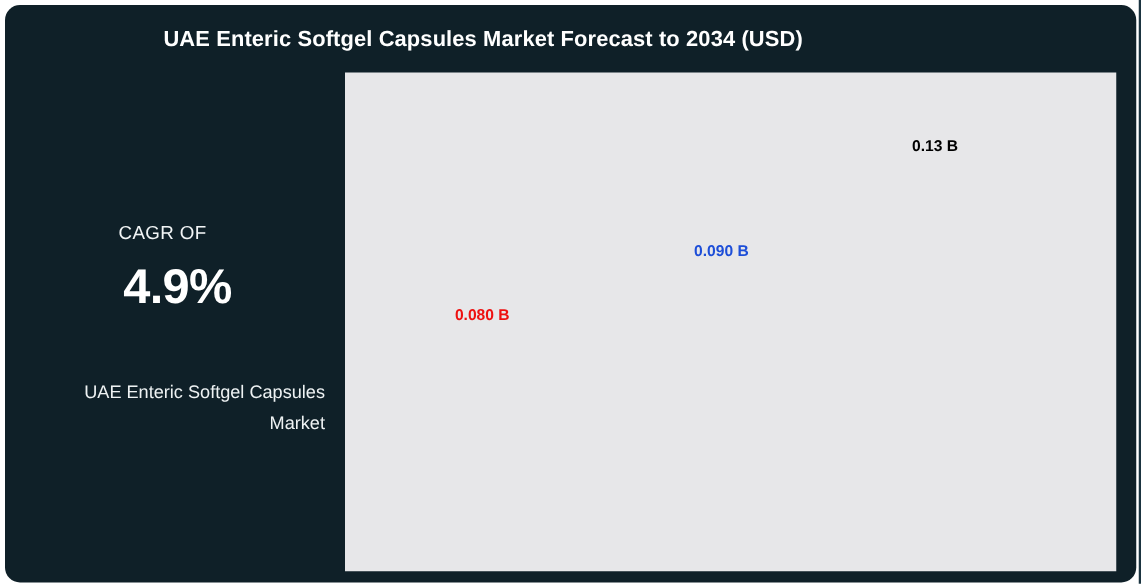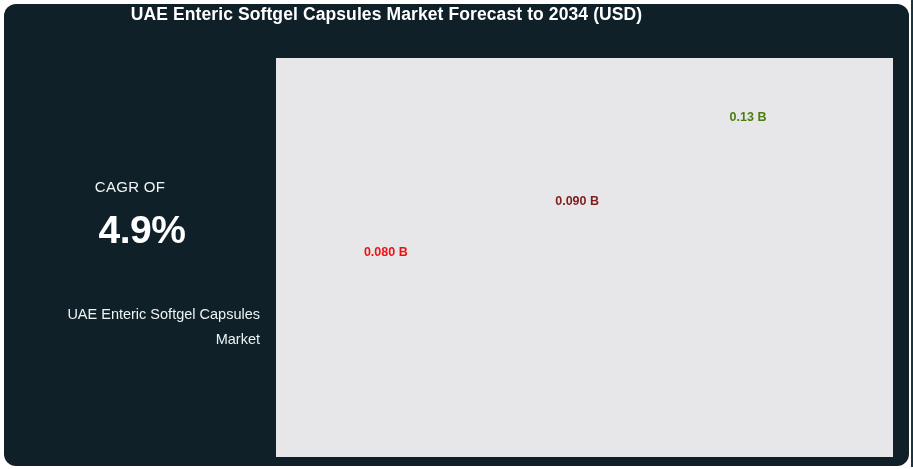--- a/index.html
+++ b/index.html
@@ -55,21 +55,21 @@
   }
 
   
   .title-bar {
     position: absolute;
     left: 0;
     top: 0;
     width: 853px;
     height: 54px;
     display: flex;
-    align-items: flex-start;
+    align-items: center;
     justify-content: center;
   }
   .chart-title {
     color: #ffffff;
     font-size: 17.5px;
     font-weight: bold;
     letter-spacing: 0.1px;
     white-space: nowrap;
     text-align: center;
     transform: translateX(-44px);
@@ -151,22 +151,22 @@
     </div>
 
     <div class="sidebar">
       <div class="cagr-label">CAGR OF</div>
       <div class="cagr-value">4.9%</div>
       <div class="market-caption">UAE Enteric Softgel Capsules Market</div>
     </div>
 
     <div class="plot-panel">
       <div class="data-label" style="left: 17.8%; top: 48.6%; color: rgb(238, 17, 17);">0.080 B</div>
-      <div class="data-label" style="left: 48.8%; top: 35.8%; color: #7f1d1d; text-align: center;">0.090 B</div>
-      <div class="data-label" style="left: 76.5%; top: 14.8%; color: #4d7c0f;">0.13 B</div>
+      <div class="data-label" style="left: 48.8%; top: 35.8%; color: #1d4ed8; text-align: center;">0.090 B</div>
+      <div class="data-label" style="left: 76.5%; top: 14.8%; color: #000000;">0.13 B</div>
     </div>
 
   </div>
 
   <div class="edge-rule-right"></div>
   <div class="edge-rule-bottom"></div>
 
 </div>
 
 </body></html>

